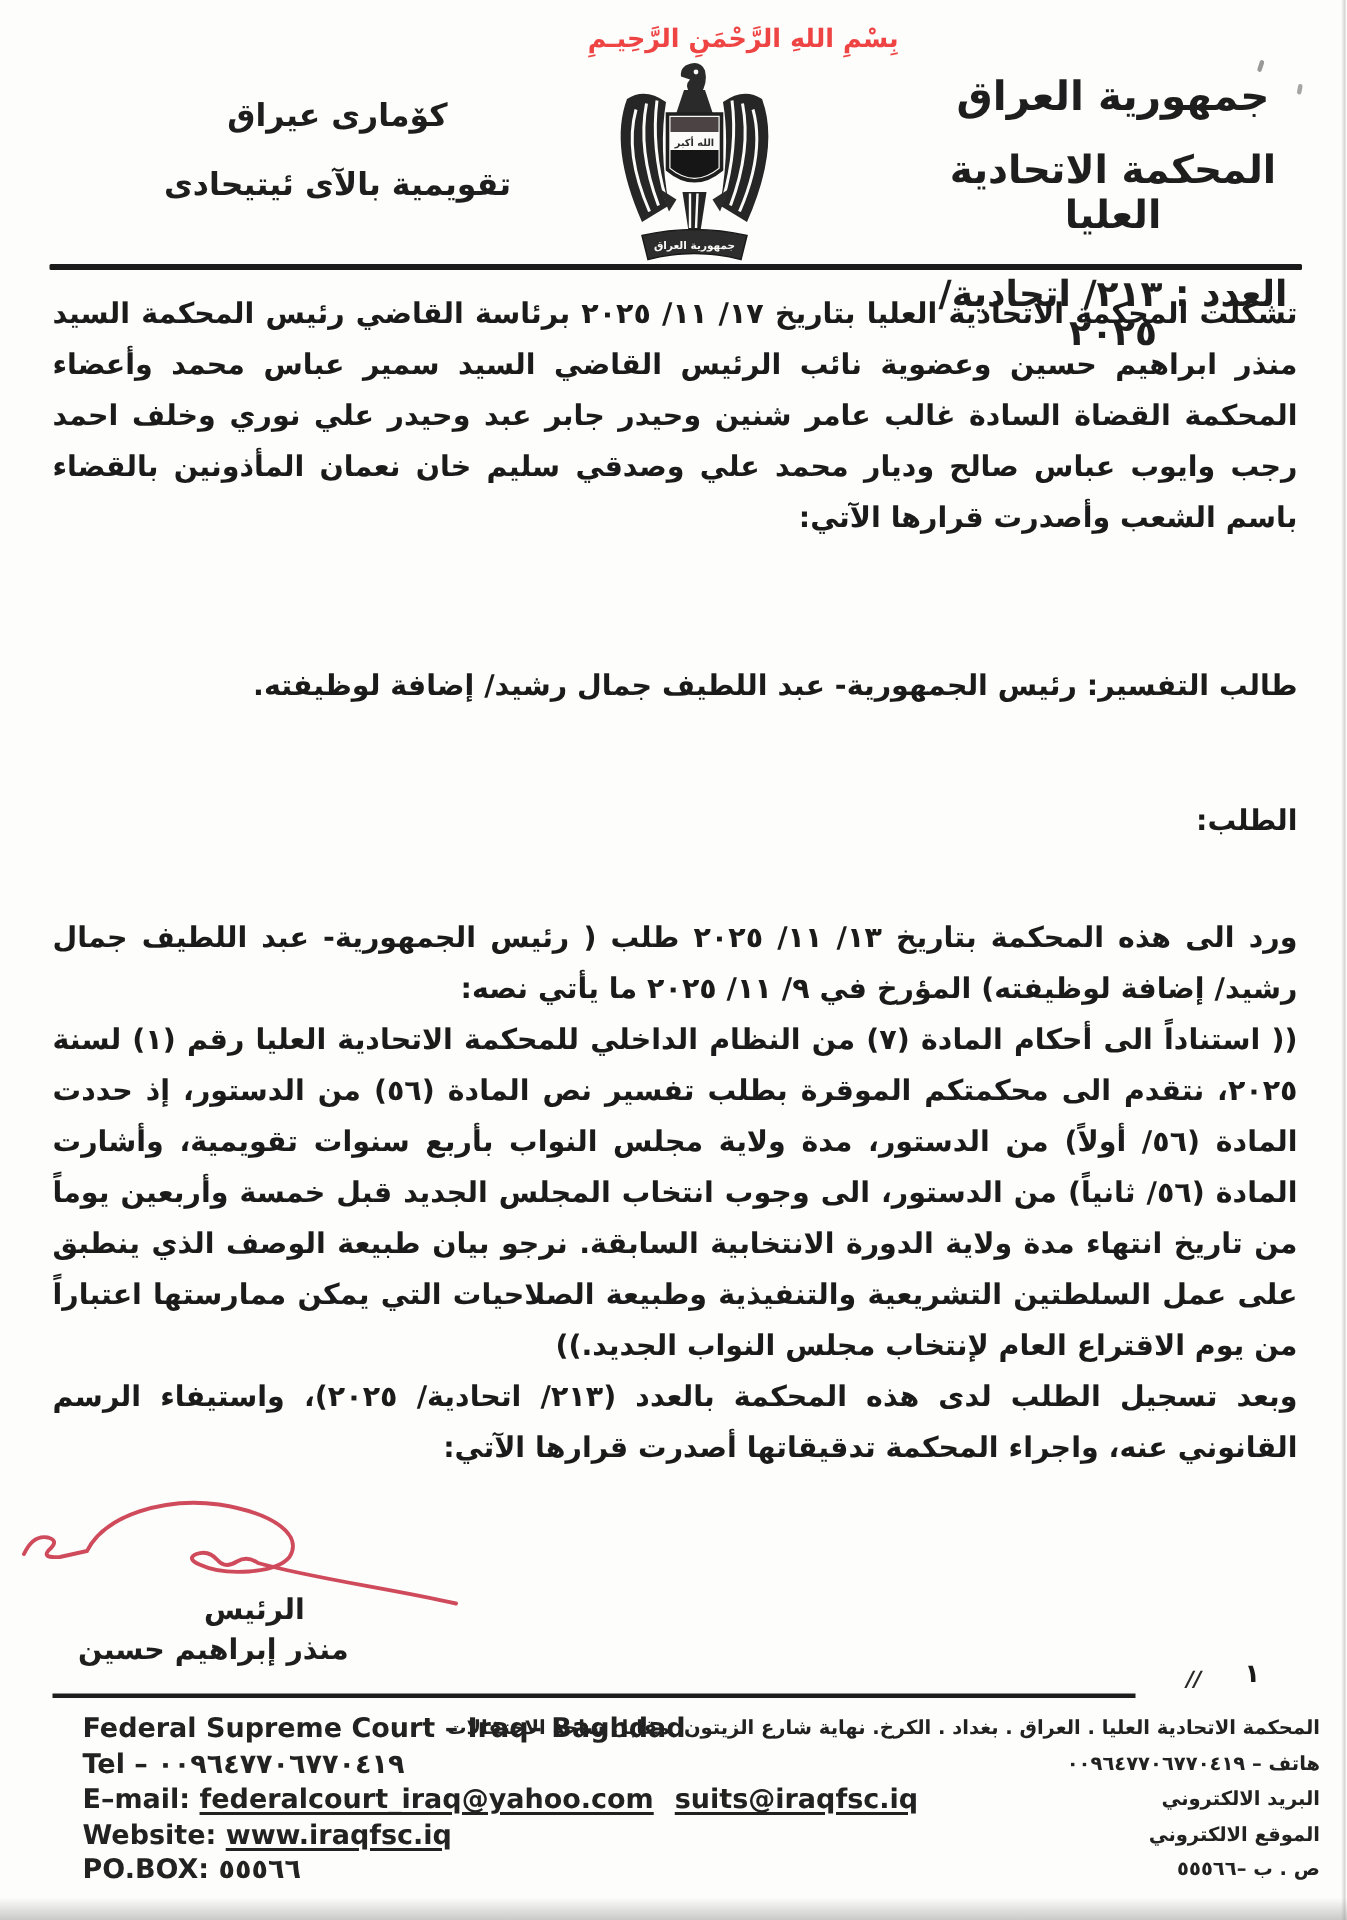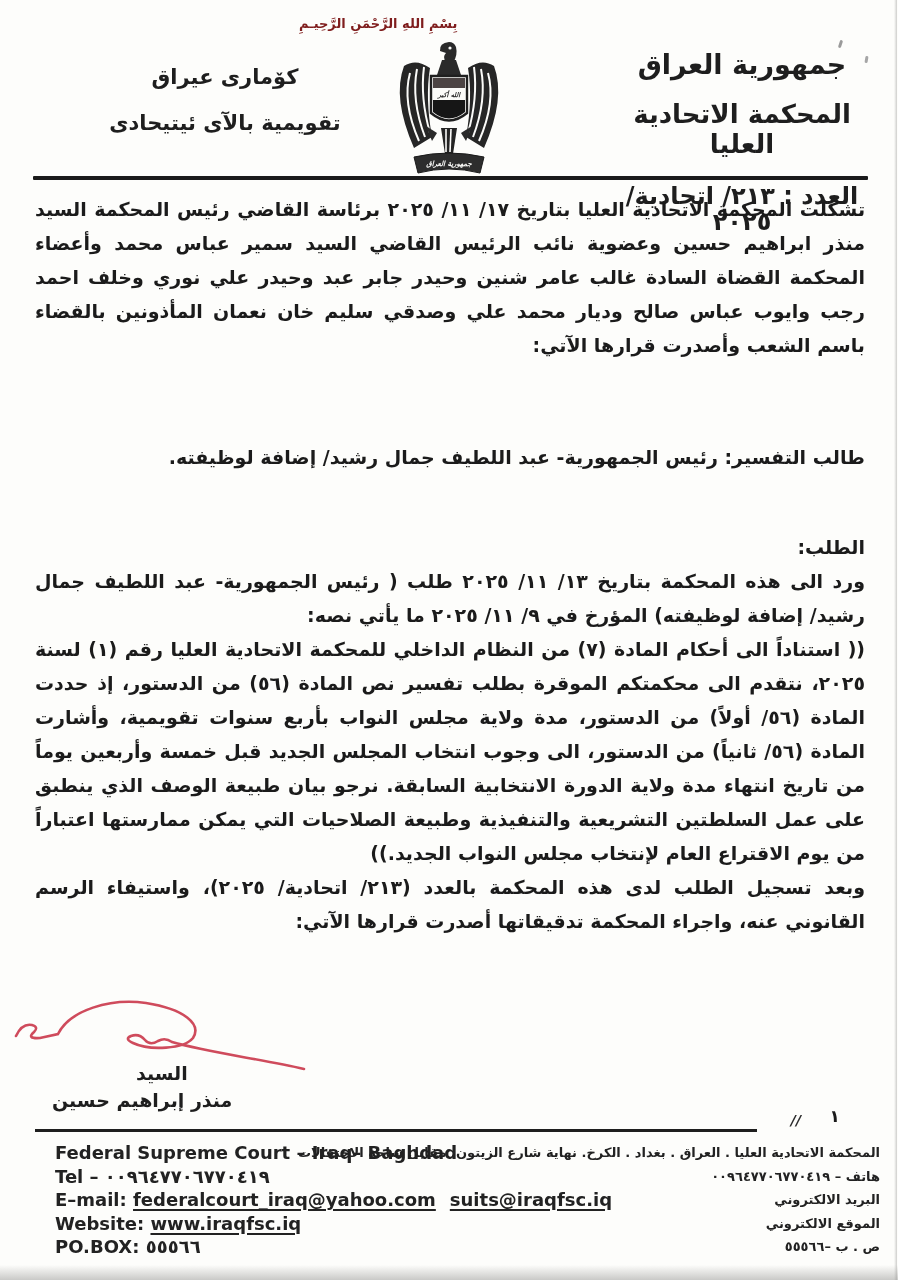--- a/index.html
+++ b/index.html
@@ -7,43 +7,43 @@
     width:898px;height:1280px;position:relative;overflow:hidden;
     background:#fdfdfb;
     font-family:"DejaVu Sans", sans-serif;
     color:#1e1e1e;
   }
   .ar{direction:rtl;unicode-bidi:isolate;}
 
   
   .bismillah{
     position:absolute;top:16px;left:299px;width:300px;
-    text-align:left;font-size:13px;font-weight:bold;color:#7f1d1d;
+    text-align:right;font-size:17px;font-weight:bold;color:#ef4444;
   }
   .hdr-right{position:absolute;top:50px;right:26px;width:260px;text-align:center;}
   .hdr-right .l1{font-size:27px;font-weight:bold;letter-spacing:0px;line-height:30px;}
   .hdr-right .l2{font-size:26px;font-weight:bold;margin-top:19px;line-height:30px;}
   .hdr-right .num{font-size:24px;font-weight:bold;margin-top:24px;line-height:26px;}
   .hdr-left{position:absolute;top:64px;left:80px;width:290px;text-align:center;}
   .hdr-left .l1{font-size:21px;font-weight:bold;line-height:26px;text-align:center;}
   .hdr-left .l2{font-size:21px;font-weight:bold;margin-top:20px;line-height:26px;}
-  .emblem{position:absolute;top:40px;left:386px;font-style:italic;}
+  .emblem{position:absolute;top:40px;left:400px;}
   .rule-top{position:absolute;top:176px;left:33px;right:30px;height:4px;background:#1b1b1b;border-radius:1px;}
 
   
   .body-flow{position:absolute;top:192px;left:35px;right:33px;}
   .body-flow p{
     margin:0;direction:rtl;font-weight:bold;
     font-size:19px;line-height:34px;color:#1b1b1b;
     text-align:justify;
   }
   p.requester{margin-top:78px;text-align:right;}
   p.subject{margin-top:56px;text-align:center;}
   p.request-heading{margin-top:56px;text-align:right;line-height:34px;}
-  p.request-intro{text-align:justify;}
+  p.request-intro{text-align:justify;margin-top:44px;}
 
   
   .sig-ink{position:absolute;top:996px;left:12px;}
   .sig-title{position:absolute;top:1062px;left:136px;font-size:19px;font-weight:bold;direction:rtl;}
   .sig-name{position:absolute;top:1089px;left:52px;font-size:19px;font-weight:bold;direction:rtl;text-align:right;}
 
   
   .rule-bottom{position:absolute;top:1129px;left:35px;width:722px;height:3px;background:#1e1e1e;}
   .page-mark{position:absolute;top:1112px;right:97px;font-size:14px;font-weight:bold;font-style:italic;color:#2a2a2a;}
   .page-number{position:absolute;top:1106px;right:58px;font-size:17px;font-weight:bold;color:#1a1a1a;}
@@ -130,21 +130,21 @@
 </div>
 
 <div class="sig-ink">
   <svg width="300" height="78" viewBox="0 0 300 78" xmlns="http://www.w3.org/2000/svg">
     <path d="M4,40 Q10,27 20,29 Q27,31 22,36 Q14,43 28,42 L46,38
              C58,14 98,2 134,7 C172,13 190,28 181,42 C172,53 138,55 121,47
              Q112,43 119,40 Q127,37 133,44 Q138,50 146,45 Q153,41 160,46
              C195,56 248,63 292,73" fill="none" stroke="#cf4b5c" stroke-width="2.6" stroke-linecap="round"></path>
   </svg>
 </div>
-<div class="sig-title ar">السيد</div>
+<div class="sig-title ar">الرئيس</div>
 <div class="sig-name ar">منذر إبراهيم حسين</div>
 
 <div class="page-mark">//</div>
 <div class="page-number ar">١</div>
 <div class="rule-bottom"></div>
 
 <div class="footer-en">
   <div class="row">Federal Supreme Court – Iraq– Baghdad</div>
   <div class="row">
     <span>Tel –</span>

